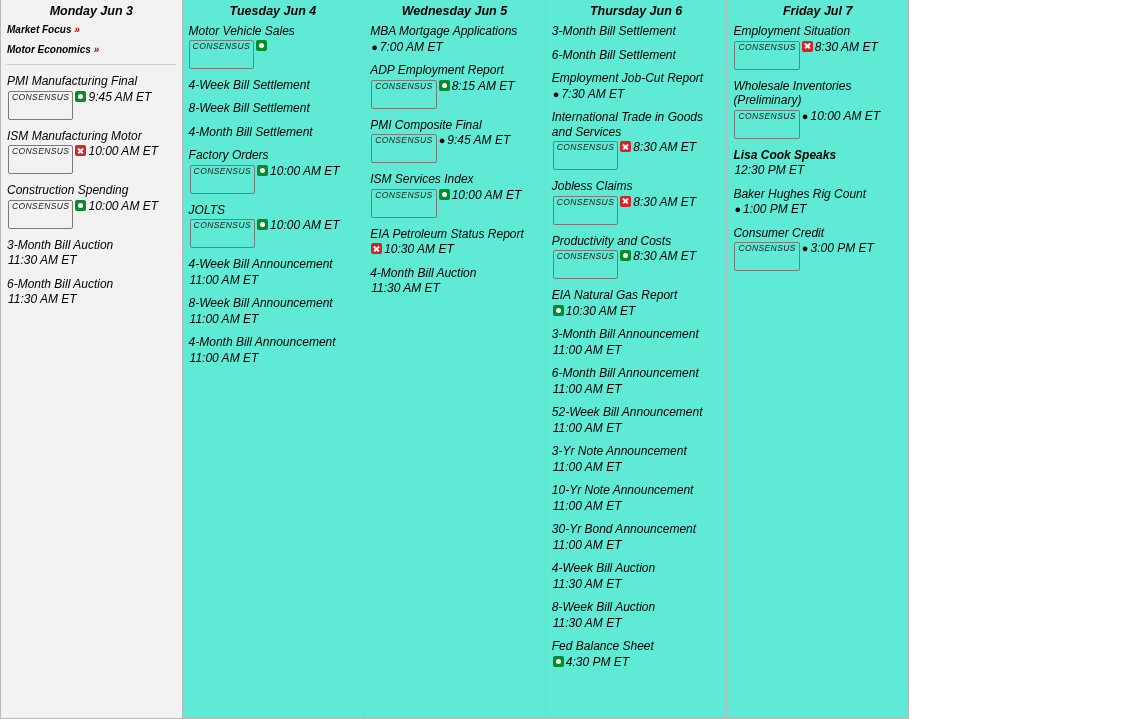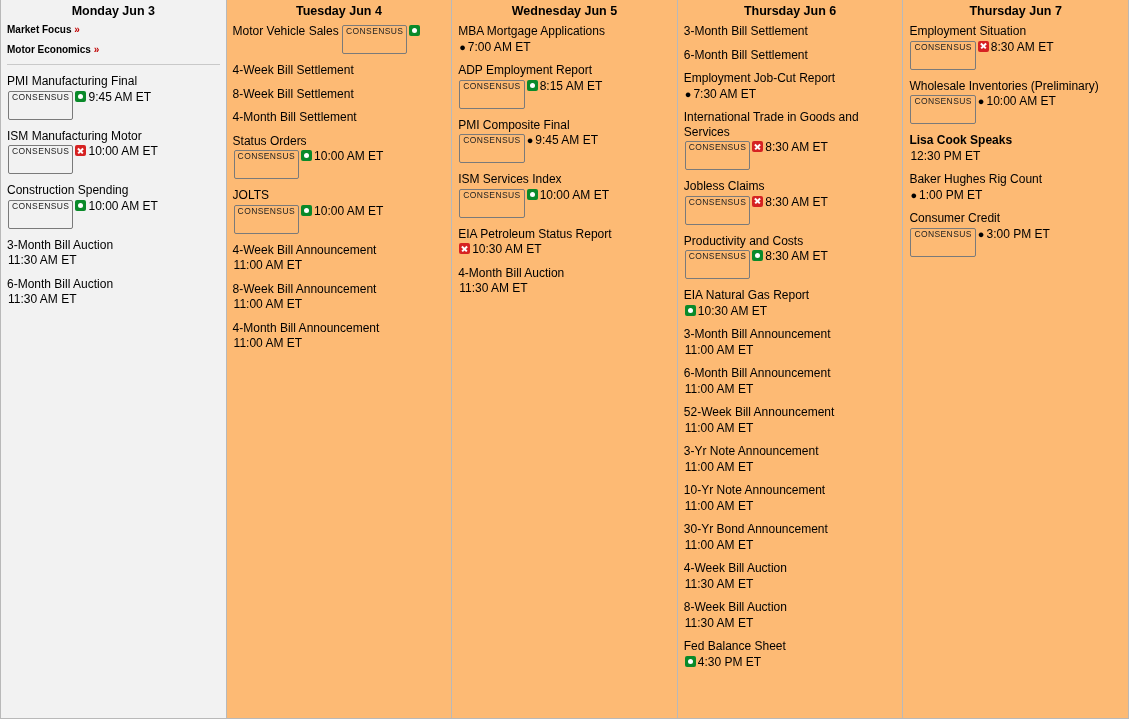--- a/index.html
+++ b/index.html
@@ -10,39 +10,40 @@
   body {
     width: 1129px;
     height: 719px;
     font-family: "Liberation Sans", sans-serif;
     font-size: 12px;
     color: #000000;
     overflow: hidden;
   }
   .calendar {
     display: flex;
-    width: 1129px;
+    width: 909px;
     height: 719px;
     box-sizing: border-box;
+    font-style: italic;
   }
   .day-col {
     box-sizing: border-box;
     border-right: 1px solid #b9b9b9;
     border-bottom: 1px solid #b9b9b9;
     padding: 0;
     position: relative;
   }
   .day-col.first {
     width: 227px;
     background: #f2f2f2;
     border-left: 1px solid #b9b9b9;
   }
   .day-col.rest {
     width: 226px;
-    background: #fdba74;
+    background: #5eead4;
   }
   .day-header {
     text-align: center;
     font-weight: bold;
     font-size: 12.5px;
     padding-top: 4px;
     padding-bottom: 6px;
     letter-spacing: 0px;
   }
   .events {
@@ -155,21 +156,21 @@
         <div class="event"><span class="name">6-Month Bill Auction</span><span class="line2"><span class="time">11:30 AM ET</span></span></div>
       </div>
     </div>
     <div class="day-col rest">
       <div class="day-header">Tuesday Jun 4</div>
       <div class="events">
         <div class="event"><span class="name">Motor Vehicle Sales</span> <span class="consensus">CONSENSUS</span><span class="icon green"></span></div>
         <div class="event"><span class="name">4-Week Bill Settlement</span></div>
         <div class="event"><span class="name">8-Week Bill Settlement</span></div>
         <div class="event"><span class="name">4-Month Bill Settlement</span></div>
-        <div class="event"><span class="name">Status Orders</span><span class="line2"><span class="consensus">CONSENSUS</span><span class="icon green"></span><span class="time">10:00 AM ET</span></span></div>
+        <div class="event"><span class="name">Factory Orders</span><span class="line2"><span class="consensus">CONSENSUS</span><span class="icon green"></span><span class="time">10:00 AM ET</span></span></div>
         <div class="event"><span class="name">JOLTS</span><span class="line2"><span class="consensus">CONSENSUS</span><span class="icon green"></span><span class="time">10:00 AM ET</span></span></div>
         <div class="event"><span class="name">4-Week Bill Announcement</span><span class="line2"><span class="time">11:00 AM ET</span></span></div>
         <div class="event"><span class="name">8-Week Bill Announcement</span><span class="line2"><span class="time">11:00 AM ET</span></span></div>
         <div class="event"><span class="name">4-Month Bill Announcement</span><span class="line2"><span class="time">11:00 AM ET</span></span></div>
       </div>
     </div>
     <div class="day-col rest">
       <div class="day-header">Wednesday Jun 5</div>
       <div class="events">
         <div class="event"><span class="name">MBA Mortgage Applications</span><span class="line2"><span class="bullet">●</span><span class="time">7:00 AM ET</span></span></div>
@@ -195,21 +196,21 @@
         <div class="event"><span class="name">52-Week Bill Announcement</span><span class="line2"><span class="time">11:00 AM ET</span></span></div>
         <div class="event"><span class="name">3-Yr Note Announcement</span><span class="line2"><span class="time">11:00 AM ET</span></span></div>
         <div class="event"><span class="name">10-Yr Note Announcement</span><span class="line2"><span class="time">11:00 AM ET</span></span></div>
         <div class="event"><span class="name">30-Yr Bond Announcement</span><span class="line2"><span class="time">11:00 AM ET</span></span></div>
         <div class="event"><span class="name">4-Week Bill Auction</span><span class="line2"><span class="time">11:30 AM ET</span></span></div>
         <div class="event"><span class="name">8-Week Bill Auction</span><span class="line2"><span class="time">11:30 AM ET</span></span></div>
         <div class="event"><span class="name">Fed Balance Sheet</span><span class="line2"><span class="icon green"></span><span class="time">4:30 PM ET</span></span></div>
       </div>
     </div>
     <div class="day-col rest">
-      <div class="day-header">Thursday Jun 7</div>
+      <div class="day-header">Friday Jul 7</div>
       <div class="events">
         <div class="event"><span class="name">Employment Situation</span><span class="line2"><span class="consensus">CONSENSUS</span><span class="icon red"></span><span class="time">8:30 AM ET</span></span></div>
         <div class="event"><span class="name">Wholesale Inventories (Preliminary)</span><span class="line2"><span class="consensus">CONSENSUS</span><span class="bullet">●</span><span class="time">10:00 AM ET</span></span></div>
         <div class="event"><span class="name bold">Lisa Cook Speaks</span><span class="line2"><span class="time">12:30 PM ET</span></span></div>
         <div class="event"><span class="name">Baker Hughes Rig Count</span><span class="line2"><span class="bullet">●</span><span class="time">1:00 PM ET</span></span></div>
         <div class="event"><span class="name">Consumer Credit</span><span class="line2"><span class="consensus">CONSENSUS</span><span class="bullet">●</span><span class="time">3:00 PM ET</span></span></div>
       </div>
     </div>
   </div>
 

